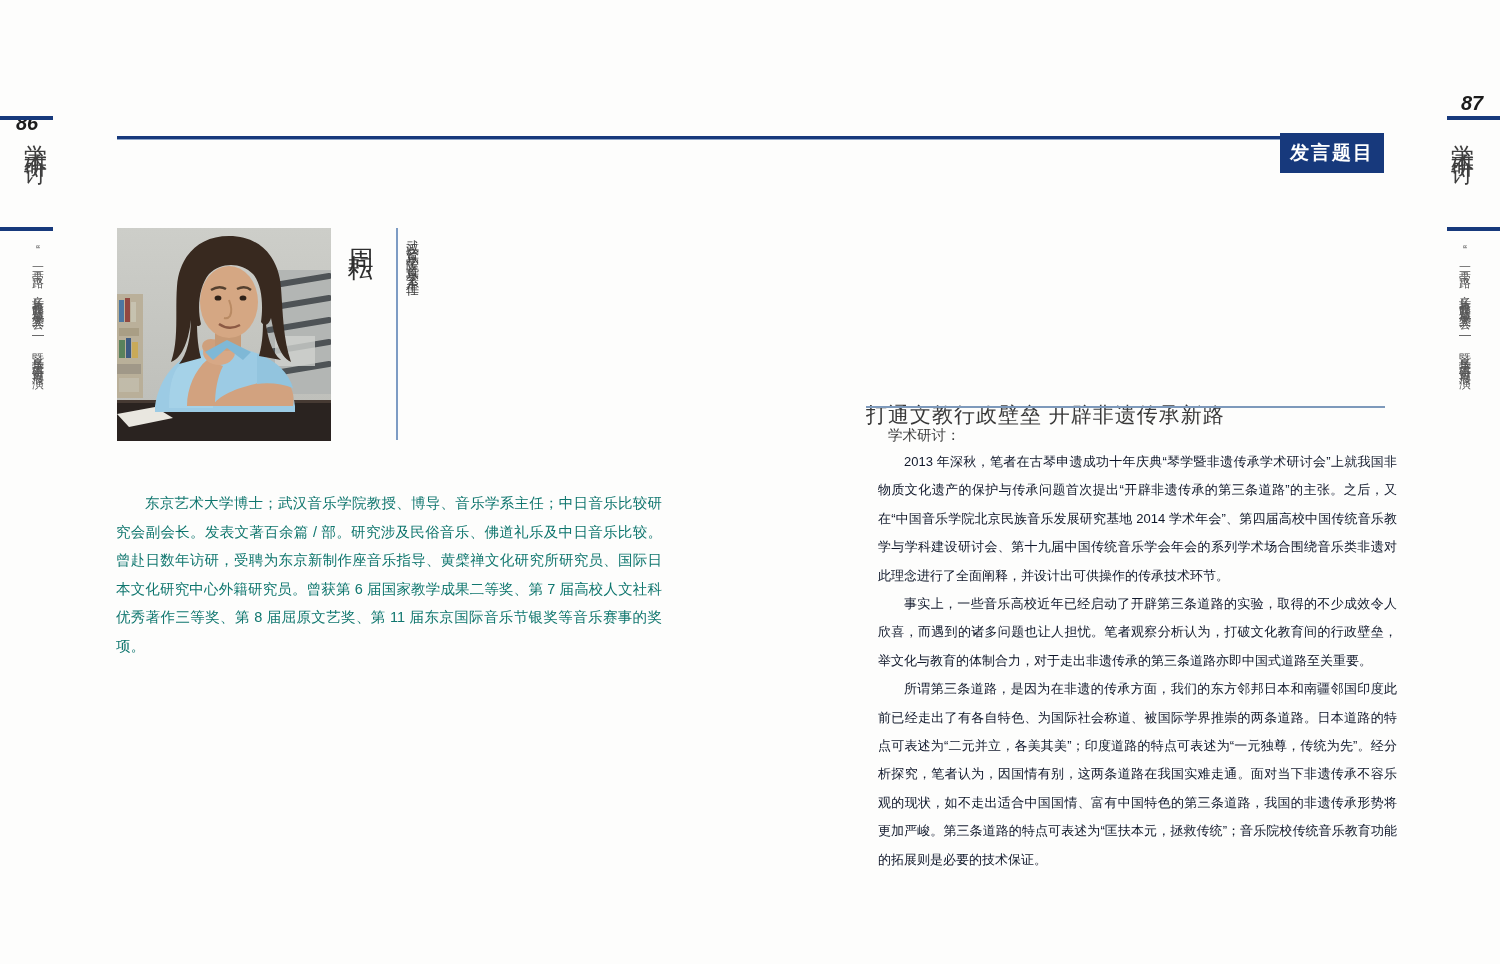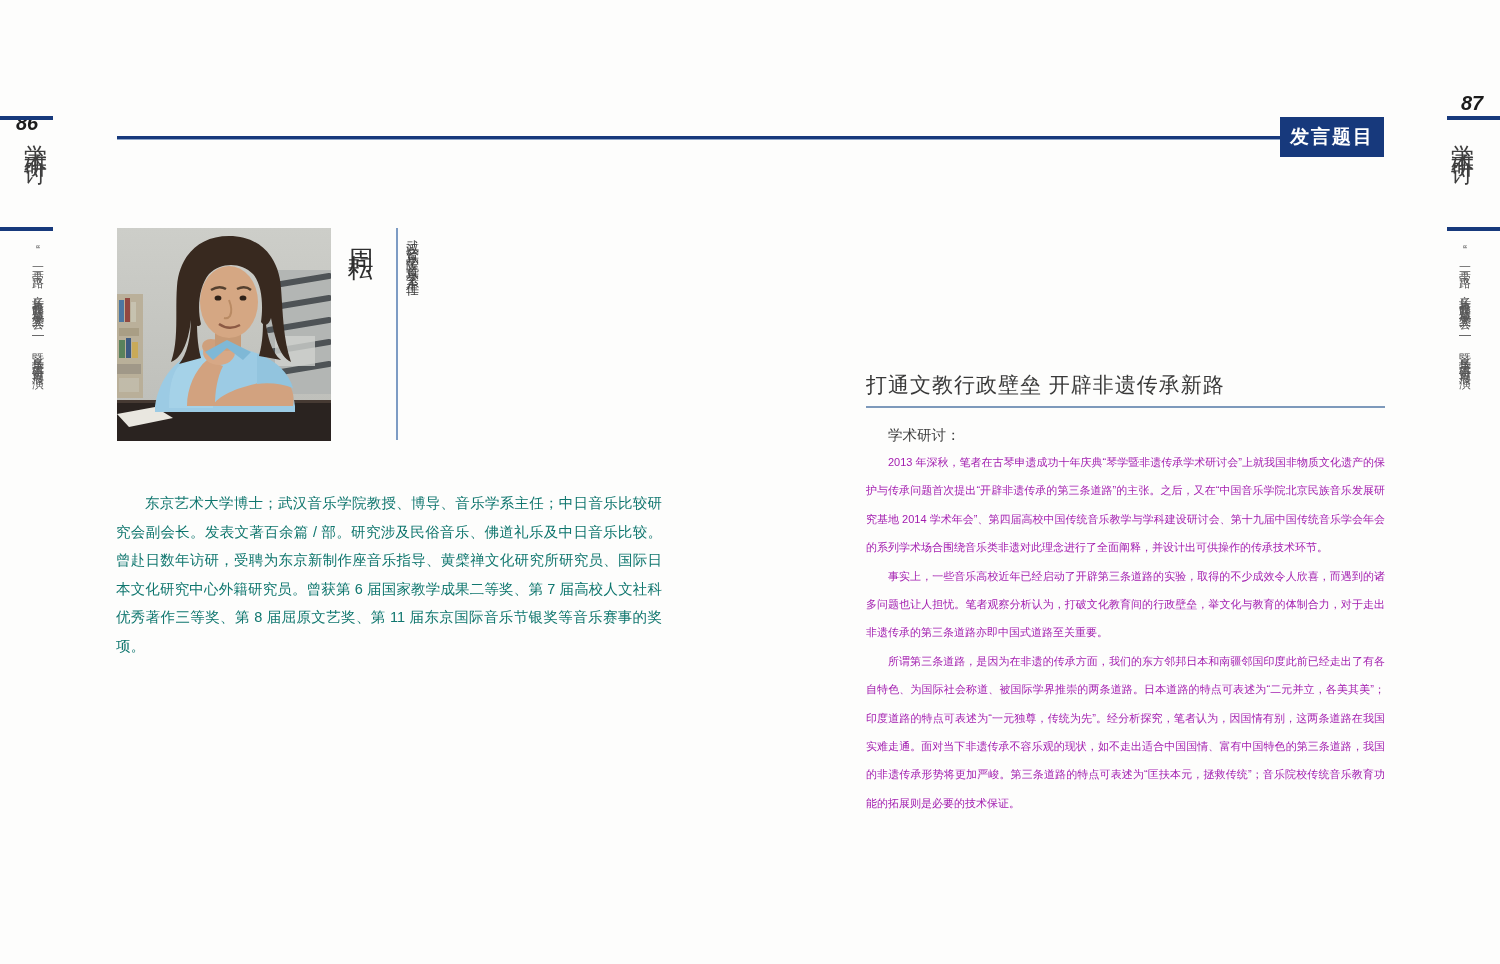--- a/index.html
+++ b/index.html
@@ -26,39 +26,39 @@
   }
   .side-sub{
     font-size:12px;letter-spacing:2.5px;color:#555;line-height:1;
   }
 
   
   .header-rule{height:3px;background:#17397c;border-bottom:1px solid #8fa6c9;}
   .topic-badge{
     width:104px;height:40px;background:#17397c;
     display:flex;align-items:center;justify-content:center;
-    color:#ffffff;font-size:19px;font-weight:bold;letter-spacing:2px;
+    color:#ffffff;font-size:19px;font-weight:bold;letter-spacing:2px;margin-top:16px;
   }
 
   
   .photo-frame{width:214px;height:213px;overflow:hidden;background:#c7c8c4;}
   .person-name{font-size:26px;letter-spacing:7px;color:#2f2f2f;line-height:1;}
   .name-divider{width:2px;background:#7d9cc4;}
   .person-title{font-size:13px;letter-spacing:4px;color:#3e3e3e;line-height:1;}
 
   .bio{
     width:546px;font-size:14.5px;line-height:28.5px;color:#0f766e;
     text-align:justify;text-indent:2em;
   }
 
   
-  .article-title{font-size:21px;color:#383838;letter-spacing:1px;font-weight:500;}
+  .article-title{font-size:21px;color:#383838;letter-spacing:1px;font-weight:500;margin-top:30px;}
   .title-rule{height:2px;background:#7d99bb;}
   .abstract-label{font-size:14.5px;color:#3e3e3e;padding-left:22px;}
-  .article-body{width:519px;font-size:11px;line-height:28.4px;color:#a21caf;text-align:justify;}
+  .article-body{width:519px;font-size:13px;line-height:28.4px;color:#0f172a;text-align:justify;margin-left:12px;}
   .article-body p{margin:0;text-indent:2em;}
 </style>
 </head>
 <body>
 
 <div class="abs page-num" style="left:16px;top:76px;margin-top:36px;">86</div>
 
 <div class="abs side-rule" style="left:0;top:116px;width:53px;"></div>
 
 <div class="abs v-text side-title" style="left:24px;top:126px;height:102px;">学术研讨</div>

